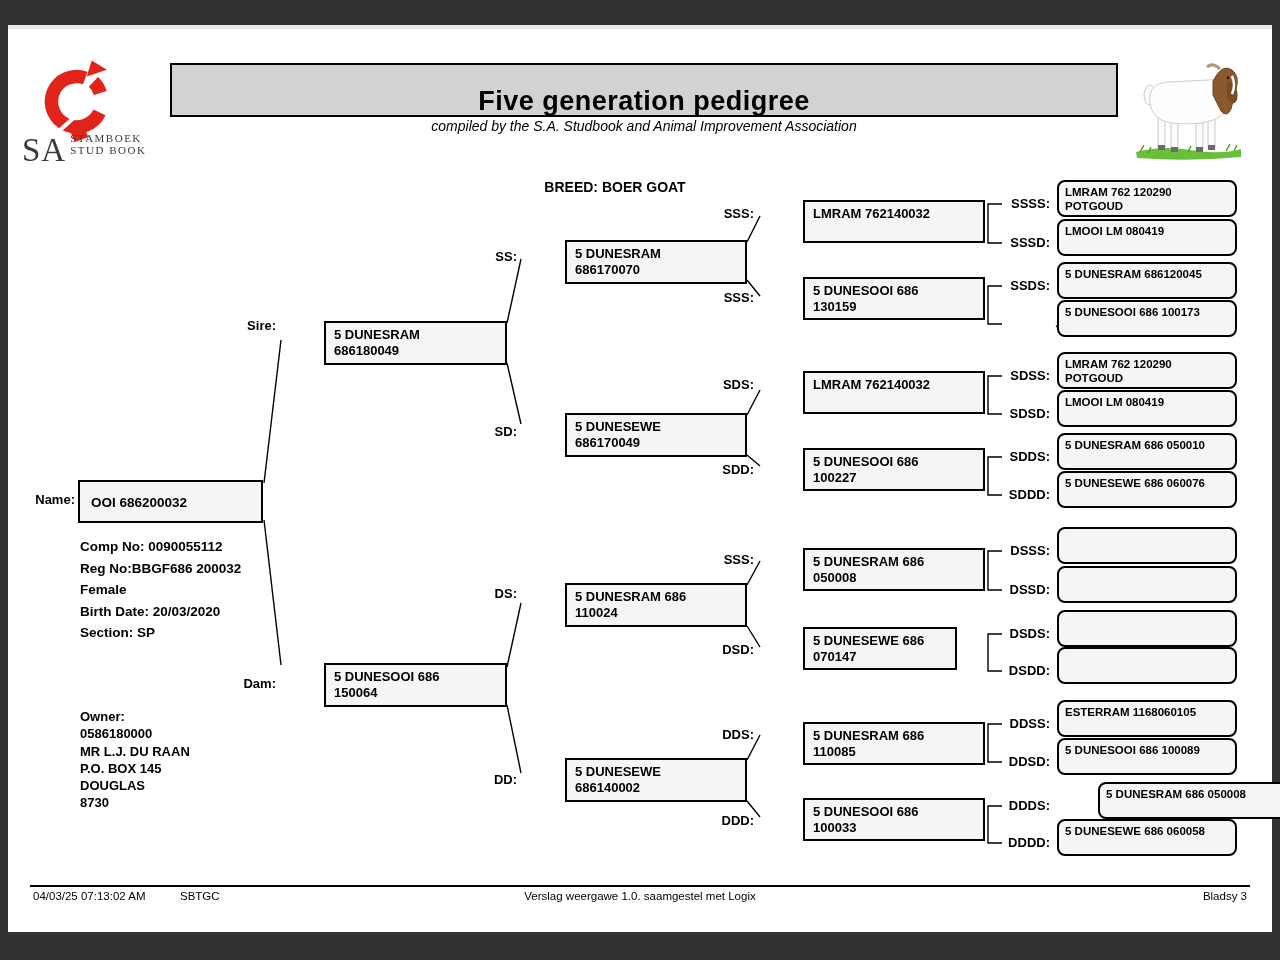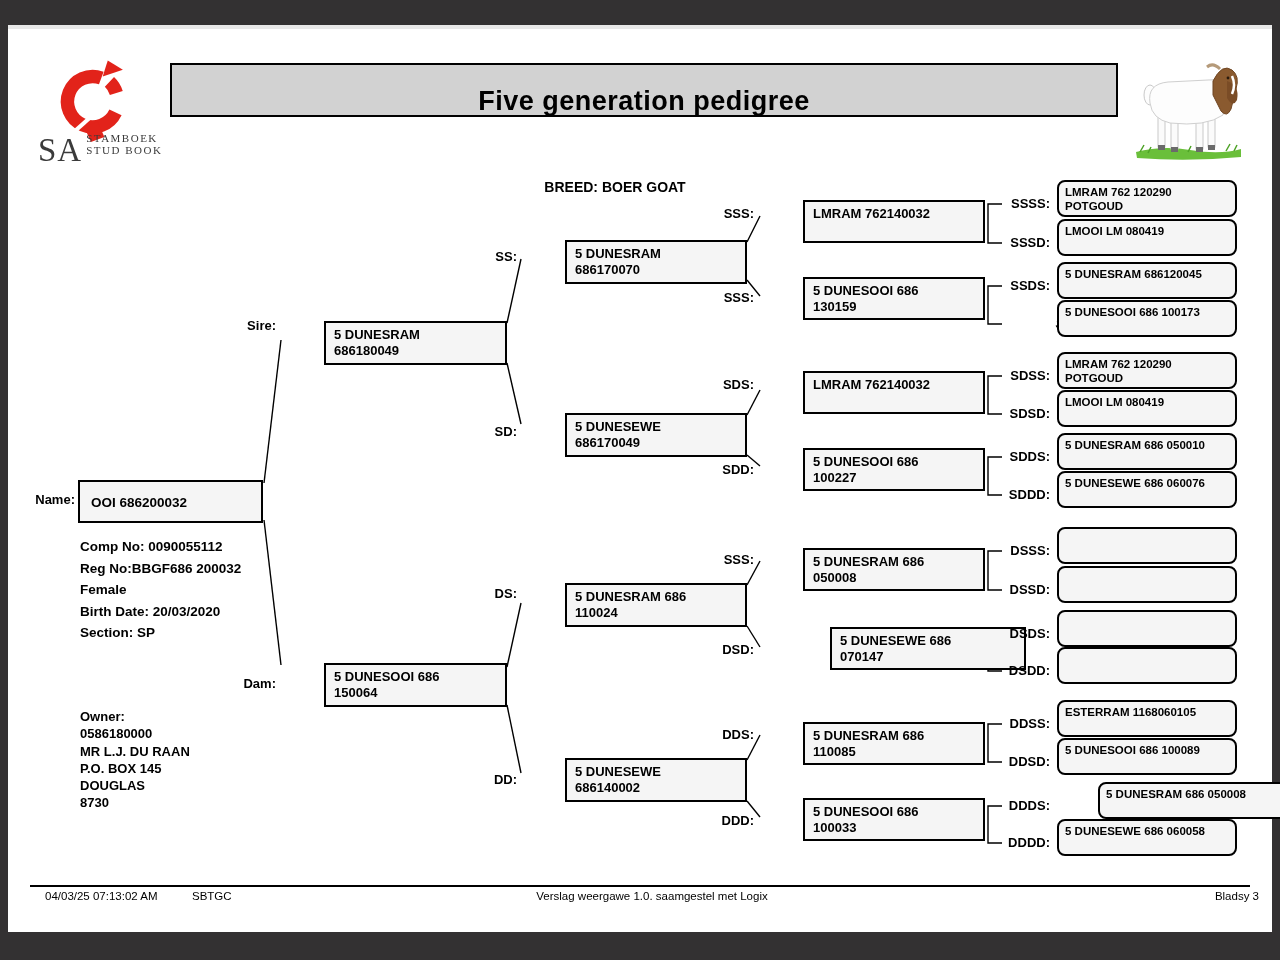--- a/index.html
+++ b/index.html
@@ -15,38 +15,38 @@
   }
   .overlay{position:absolute;left:0;top:0;width:1280px;height:960px;pointer-events:none;}
   .abs{position:absolute;}
   
   .titlebox{
     position:absolute;left:170px;top:63px;width:948px;height:54px;
     background:#d2d2d2;border:2px solid #000;box-sizing:border-box;text-align:center;
   }
   .titlebox .t{font-size:27px;font-weight:bold;margin-top:21px;letter-spacing:.5px;}
   .titlebox .s{font-size:14px;font-style:italic;margin-top:1px;}
-  .logo{position:absolute;left:30px;top:56px;width:160px;height:112px;}
+  .logo{position:absolute;left:14px;top:56px;width:160px;height:112px;}
   .logo-text{position:absolute;left:8px;top:76px;width:150px;white-space:nowrap;color:#3b3b3b;}
   .logo-text .sa{font-family:"Liberation Serif",serif;font-size:33px;letter-spacing:1px;}
   .logo-text .org{display:inline-block;vertical-align:7px;margin-left:4px;font-family:"Liberation Serif",serif;font-size:11px;letter-spacing:1.5px;line-height:12px;}
   .breed{position:absolute;left:450px;top:179px;width:330px;text-align:center;font-weight:bold;font-size:14px;}
   
   .pbox{
     position:absolute;background:#f5f5f5;border:2px solid #000;box-sizing:border-box;
     font-weight:bold;font-size:13px;line-height:16px;padding:4px 0 0 8px;white-space:nowrap;
   }
   .pbox.g5{font-size:11.5px;line-height:14px;padding:3px 0 0 6px;border-radius:8px;}
   .plabel{position:absolute;font-weight:bold;font-size:13px;text-align:right;white-space:nowrap;}
   .namebox{padding:13px 0 0 11px;font-size:13.5px;}
   .details{position:absolute;left:80px;top:536px;font-weight:bold;font-size:13.5px;line-height:21.5px;white-space:nowrap;}
   .owner{position:absolute;left:80px;top:708px;font-weight:bold;font-size:13px;line-height:17.3px;white-space:nowrap;}
   
   .footrule{position:absolute;left:30px;top:885px;width:1220px;height:0;border-top:2px solid #000;}
-  .foot{position:absolute;top:890px;font-size:11.5px;margin-left:12px;}
+  .foot{position:absolute;top:890px;font-size:11.5px;}
 </style>
 </head>
 <body>
 
 <div class="page"></div>
 
 <svg class="overlay">
   <g stroke="#000" stroke-width="1.4" fill="none">
     <path d="M264 483 L281 340"></path>
       <path d="M264 520 L281 665"></path>
@@ -81,20 +81,21 @@
     <polygon points="36,82 52,76 60,94 44,100" fill="#e2231a"></polygon>
     <line x1="26" y1="86" x2="44" y2="70" stroke="#ffffff" stroke-width="5"></line>
   </svg>
   <div class="logo-text">
     <span class="sa">SA</span><span class="org"><span>STAMBOEK</span><br><span>STUD BOOK</span></span>
   </div>
 </div>
 
 <div class="titlebox">
   <div class="t">Five generation pedigree</div>
+  <div class="s">compiled by the S.A. Studbook and Animal Improvement Association</div>
 </div>
 
 <svg class="abs" style="left:1128px;top:57px;" width="120" height="105" viewBox="0 0 120 105">
   <path d="M8 95 Q35 88 62 93 Q92 98 113 92 L113 100 Q60 105 9 101 Z" fill="#6abf3a"></path>
   <path d="M12 95 l4 -7 M20 96 l3 -6 M98 94 l4 -7 M106 94 l3 -6 M60 95 l3 -6" stroke="#4ea327" stroke-width="1.5" fill="none"></path>
   <ellipse cx="22" cy="38" rx="6" ry="10" fill="#fdfdfd" stroke="#c9c9c9"></ellipse>
   <rect x="30" y="58" width="7" height="32" fill="#fbfbfb" stroke="#c9c9c9"></rect>
   <rect x="43" y="60" width="7" height="32" fill="#fbfbfb" stroke="#c9c9c9"></rect>
   <rect x="68" y="60" width="7" height="32" fill="#fbfbfb" stroke="#c9c9c9"></rect>
   <rect x="80" y="58" width="7" height="32" fill="#fbfbfb" stroke="#c9c9c9"></rect>
@@ -183,21 +184,21 @@
 <div class="pbox" style="left:803px;top:448px;width:182px;height:43px;">
   <div>5 DUNESOOI 686</div>
   <div>100227</div>
 </div>
 <div class="plabel" style="left:710px;top:552px;width:44px;">SSS:</div>
 <div class="pbox" style="left:803px;top:548px;width:182px;height:43px;">
   <div>5 DUNESRAM 686</div>
   <div>050008</div>
 </div>
 <div class="plabel" style="left:710px;top:642px;width:44px;">DSD:</div>
-<div class="pbox" style="left:803px;top:627px;width:196px;height:43px;margin-left:27px;">
+<div class="pbox" style="left:803px;top:627px;width:154px;height:43px;">
   <div>5 DUNESEWE 686</div>
   <div>070147</div>
 </div>
 <div class="plabel" style="left:710px;top:727px;width:44px;">DDS:</div>
 <div class="pbox" style="left:803px;top:722px;width:182px;height:43px;">
   <div>5 DUNESRAM 686</div>
   <div>110085</div>
 </div>
 <div class="plabel" style="left:710px;top:813px;width:44px;">DDD:</div>
 <div class="pbox" style="left:803px;top:798px;width:182px;height:43px;">

